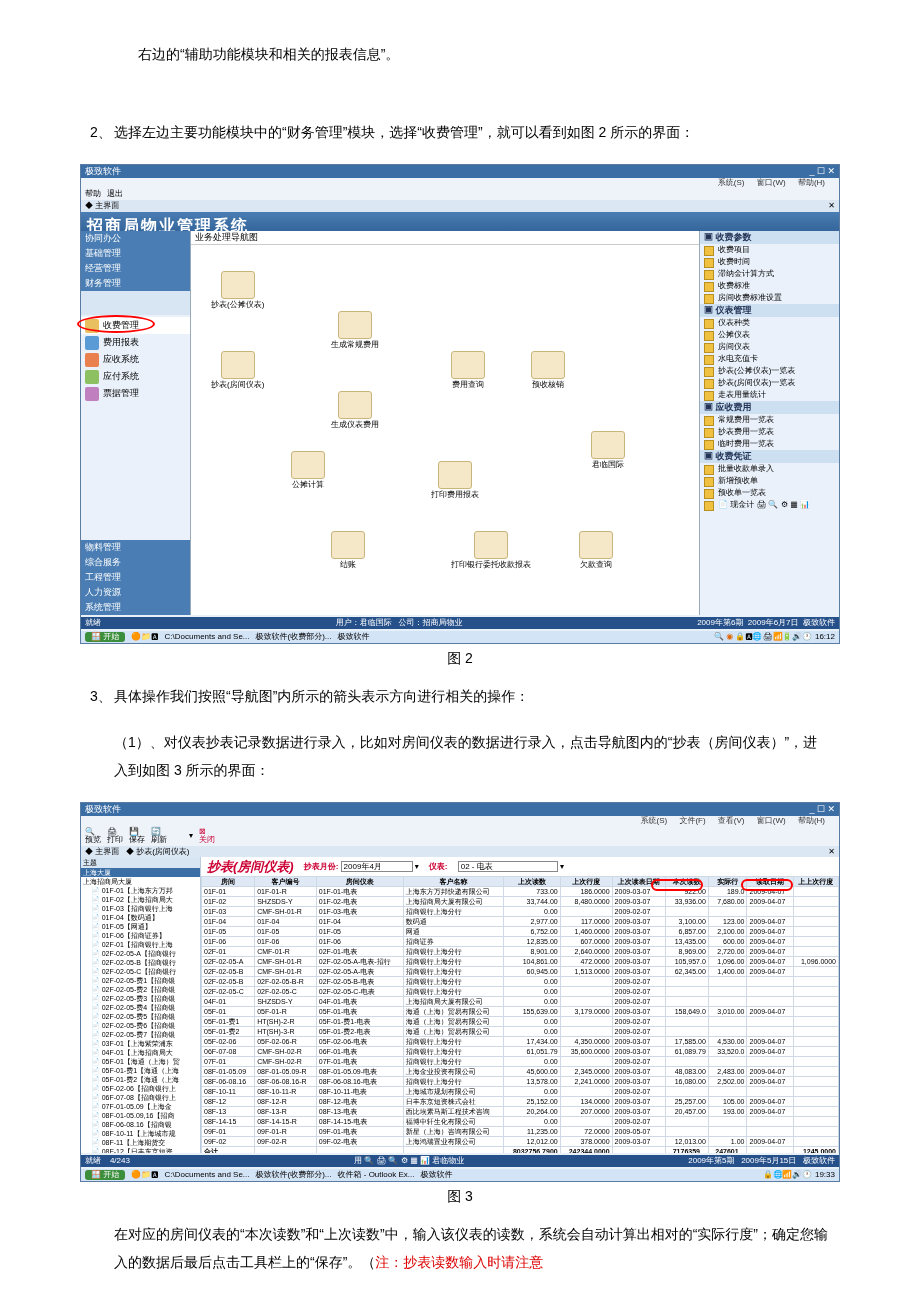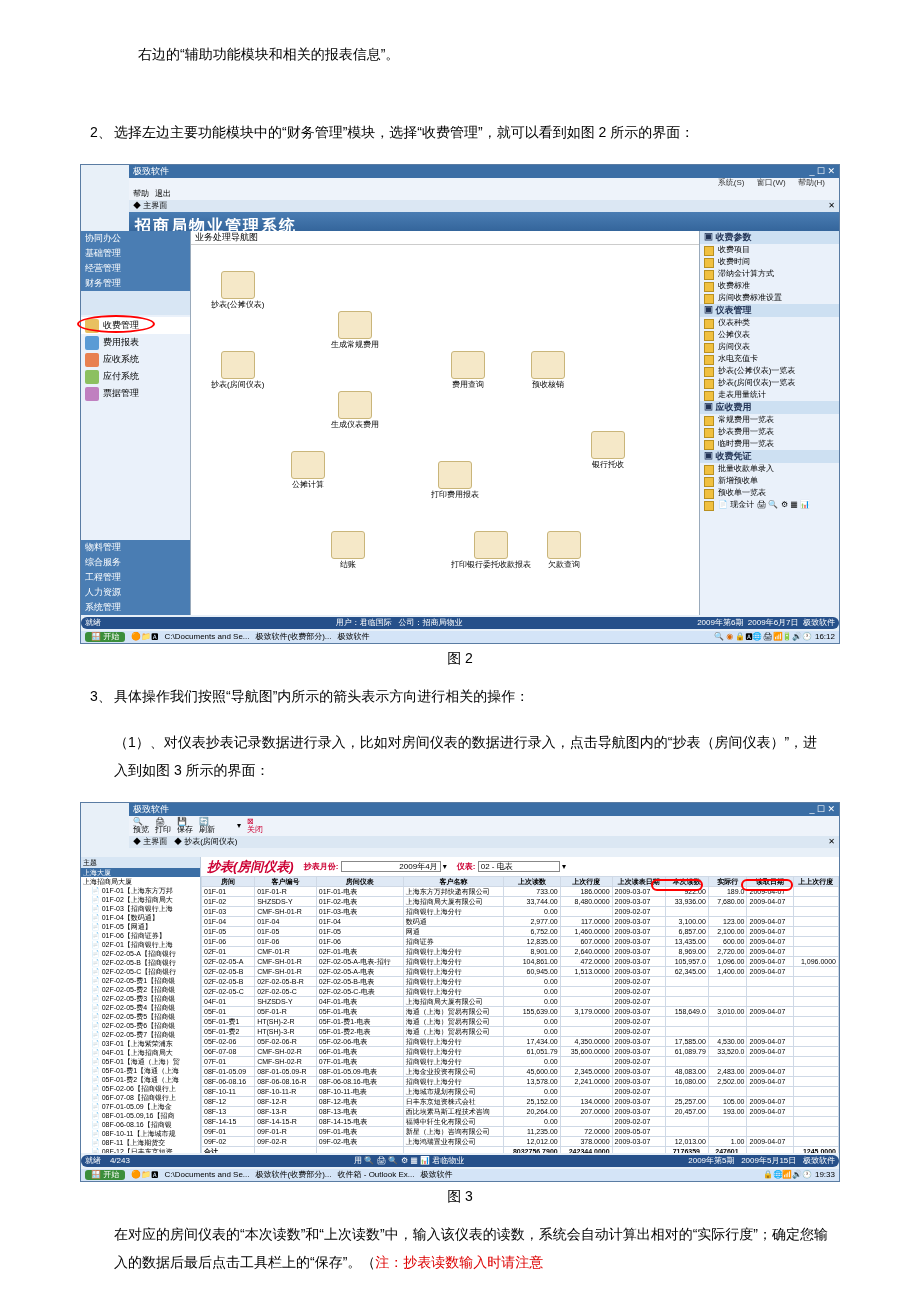--- a/index.html
+++ b/index.html
@@ -7,27 +7,27 @@
   .para { line-height: 2; margin-bottom: 18px; }
   .num-para { display:flex; }
   .num-para .num { width: 24px; flex-shrink:0; }
   .num-para .txt { flex:1; }
   .fig { width:760px; margin: 4px -10px 6px -10px; }
   .fig img, .fig .shot { width:100%; display:block; }
   .figcap { text-align:center; margin:6px 0 14px 0; }
   .red { color:#d00;text-align:right; }
 
   
-  .shot { border:1px solid #5a7ca3; background:#e8f0f8; font-size:8px; line-height:1; color:#000; position:relative; font-family:"SimSun",sans-serif;padding-left:48px; }
+  .shot { border:1px solid #5a7ca3; background:#e8f0f8; font-size:8px; line-height:1; color:#000; position:relative; font-family:"SimSun",sans-serif; }
   .shot .titlebar { background:#3b6ea5; color:#fff; padding:2px 4px; font-size:9px; display:flex; justify-content:space-between; }
   .shot .menubar { background:#eef3fa; padding:1px 4px; font-size:8px; color:#333;text-align:right; }
   .shot .menubar span { margin-right:10px; }
   .shot .toolbar { background:#eef3fa; padding:2px 4px; display:flex; gap:6px; align-items:center; }
   .shot .tabrow { background:#dbe7f3; padding:2px 4px; font-size:8px; }
-  .shot .statusbar { background:#26508a; color:#fff; padding:2px 4px; font-size:8px; display:flex; justify-content:space-between; position:absolute; bottom:14px; left:0; right:0;border-radius:6px; }
+  .shot .statusbar { background:#26508a; color:#fff; padding:2px 4px; font-size:8px; display:flex; justify-content:space-between; position:absolute; bottom:14px; left:0; right:0; }
   .shot .taskbar { background:#d4e4f7; padding:1px 4px; font-size:8px; display:flex; align-items:center; gap:6px; position:absolute; bottom:0; left:0; right:0; }
   .shot .taskbar .start { background:#3b8e3b; color:#fff; padding:1px 6px; border-radius:3px; }
   .shot .taskbar .time { margin-left:auto; }
 
   
   #fig2 .shot { height:480px; }
   #fig2 .banner { background:linear-gradient(#4a7db3,#2a5a90); color:#fff; padding:6px 6px; font-size:16px; font-weight:bold; letter-spacing:2px; font-family:"SimHei",sans-serif; position:relative; }
   #fig2 .banner .url { position:absolute; right:6px; bottom:2px; font-size:8px; font-weight:normal; letter-spacing:0; }
   #fig2 .body { position:absolute; top:66px; bottom:28px; left:0; right:0; display:flex;justify-content:flex-end; }
   #fig2 .side { width:110px; background:#d8e6f4; border-right:1px solid #9ab; display:flex; flex-direction:column; }
@@ -136,24 +136,24 @@
       <div class="cent">
         <div class="hdr">业务处理导航图</div>
         <div class="node" style="left:20px; top:40px;"><div class="box"></div><span>抄表(公摊仪表)</span></div>
         <div class="node" style="left:20px; top:120px;"><div class="box"></div><span>抄表(房间仪表)</span></div>
         <div class="node" style="left:140px; top:80px;"><div class="box"></div><span>生成常规费用</span></div>
         <div class="node" style="left:140px; top:160px;"><div class="box"></div><span>生成仪表费用</span></div>
         <div class="node" style="left:100px; top:220px;"><div class="box"></div><span>公摊计算</span></div>
         <div class="node" style="left:260px; top:120px;"><div class="box"></div><span>费用查询</span></div>
         <div class="node" style="left:340px; top:120px;"><div class="box"></div><span>预收核销</span></div>
         <div class="node" style="left:240px; top:230px;"><div class="box"></div><span>打印费用报表</span></div>
-        <div class="node" style="left:400px; top:200px;"><div class="box"></div><span>银行托收</span></div>
+        <div class="node" style="left:400px; top:200px;"><div class="box"></div><span>君临国际</span></div>
         <div class="node" style="left:140px; top:300px;"><div class="box"></div><span>结账</span></div>
         <div class="node" style="left:260px; top:300px;"><div class="box"></div><span>打印银行委托收款报表</span></div>
-        <div class="node" style="left:356px; top:300px;"><div class="box"></div><span>欠款查询</span></div>
+        <div class="node" style="left:388px; top:300px;"><div class="box"></div><span>欠款查询</span></div>
       </div>
 
       <div class="rside">
         <div class="sec">▣ <span>收费参数</span></div>
         <div class="ritem">收费项目</div>
         <div class="ritem">收费时间</div>
         <div class="ritem">滞纳金计算方式</div>
         <div class="ritem">收费标准</div>
         <div class="ritem">房间收费标准设置</div>
         <div class="sec">▣ <span>仪表管理</span></div>
@@ -199,20 +199,27 @@
   <span class="txt">具体操作我们按照“导航图”内所示的箭头表示方向进行相关的操作：</span>
 </div>
 <p class="para" style="padding-left:24px;">（1）、对仪表抄表记录数据进行录入，比如对房间仪表的数据进行录入，点击导航图内的“抄表（房间仪表）”，进入到如图 3 所示的界面：</p>
 
 
 <div class="fig" id="fig3">
   <div class="shot">
     <div class="titlebar">
       <span>极致软件</span>
       <span>_ ☐ ✕</span>
+    </div>
+    <div class="menubar">
+      <span>系统(S)</span>
+      <span>文件(F)</span>
+      <span>查看(V)</span>
+      <span>窗口(W)</span>
+      <span>帮助(H)</span>
     </div>
     <div class="toolbar">
       <span>🔍<br><span>预览</span></span>
       <span>🖨<br><span>打印</span></span>
       <span>💾<br><span>保存</span></span>
       <span>🔄<br><span>刷新</span></span>
       <span style="flex:0 0 10px;"></span>
       <span>▾</span>
       <span style="color:#c03;">⊠<br><span>关闭</span></span>
     </div>
@@ -262,26 +269,26 @@
             <div class="tn">📄 08F-12【日丰东京短资</div>
           </div>
 
       </div>
 
       <div class="grid">
         <div class="gtitle">
           <span class="gt">抄表(房间仪表)</span>
           <span class="fld">
             <span class="lbl">抄表月份:</span>
-            <input type="text" style="width: 100px; text-align: right;" value="2009年4月">
+            <input type="text" style="width: 72px;" value="2009年4月">
             <span>▾</span>
           </span>
           <span class="fld">
             <span class="lbl">仪表:</span>
-            <input type="text" style="width: 82px;" value="02 - 电表">
+            <input type="text" style="width: 100px; margin-left: 8px;" value="02 - 电表">
             <span>▾</span>
           </span>
         </div>
         <table>
           <thead>
               <tr id="grid-head">
                 <th>房间</th>
                 <th>客户编号</th>
                 <th>房间仪表</th>
                 <th>客户名称</th>

